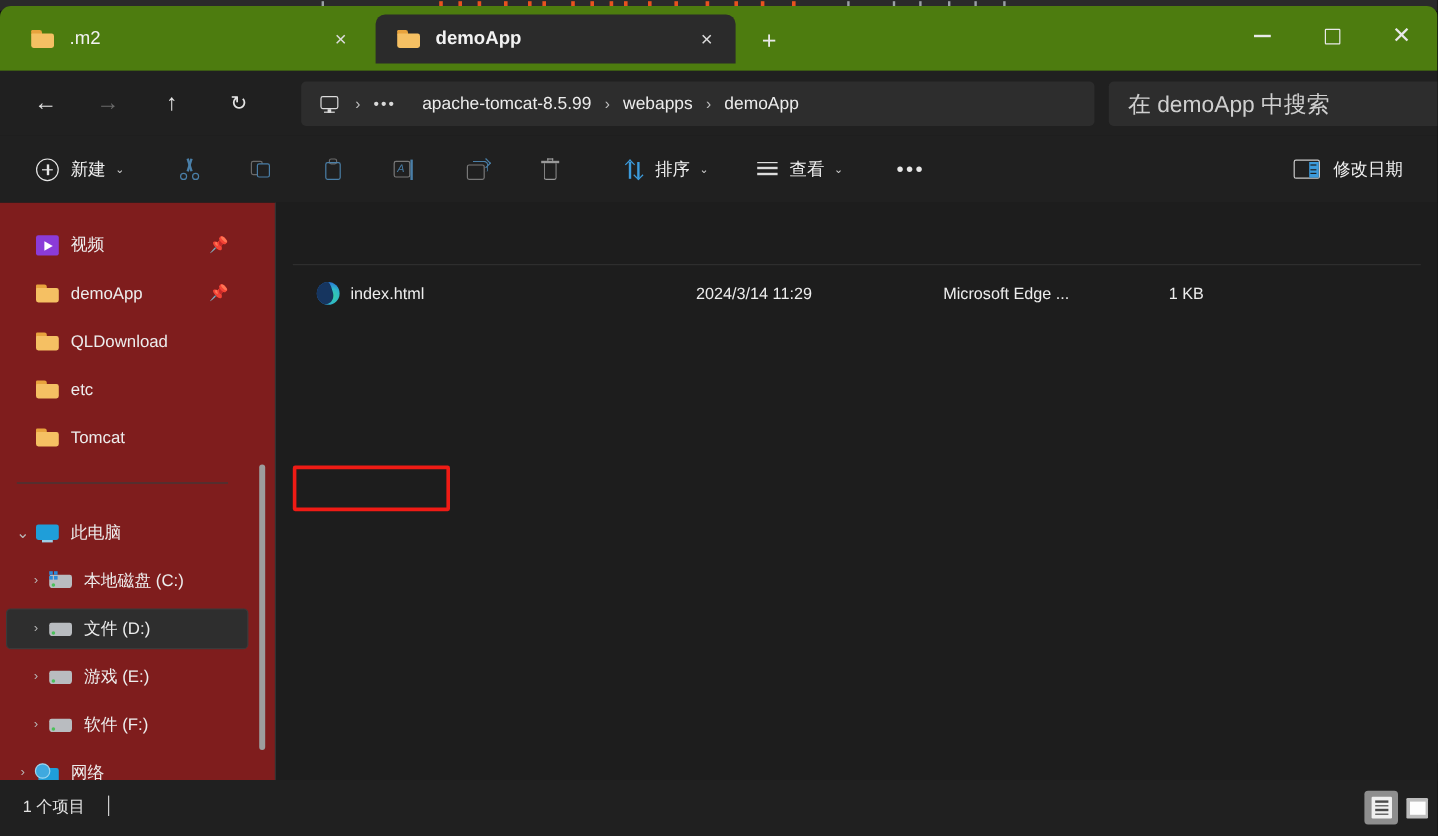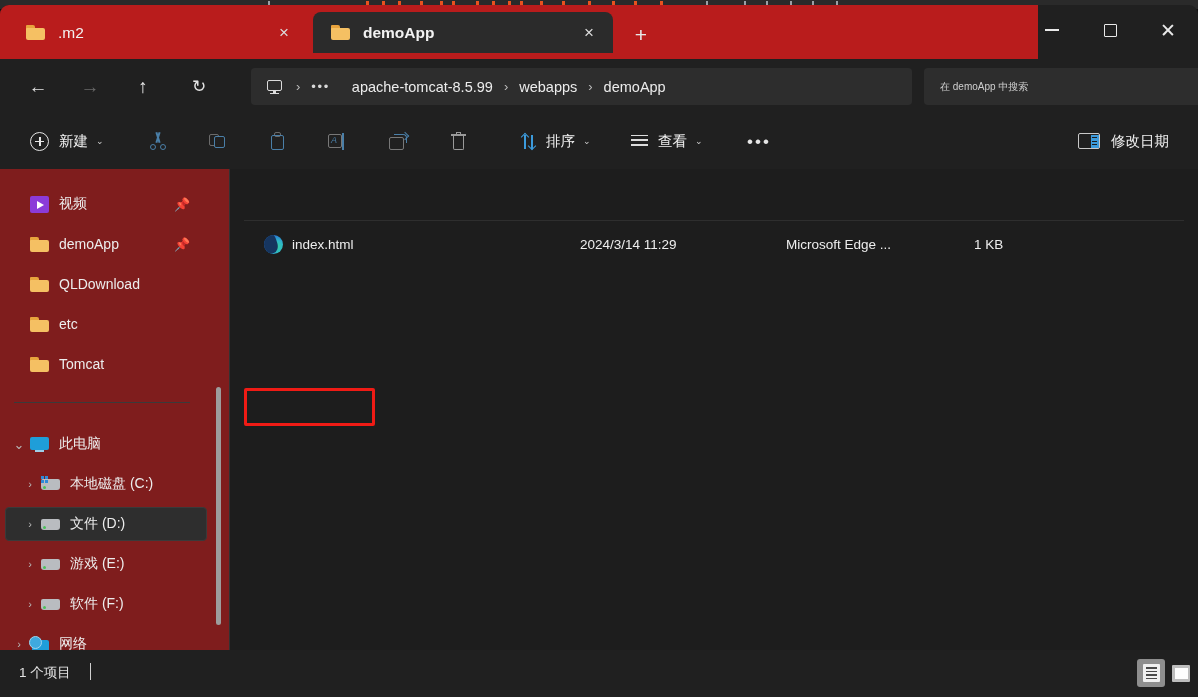--- a/index.html
+++ b/index.html
@@ -19,22 +19,22 @@
   #behind-sliver .gblip{ position:absolute; top:1px; width:2px; height:6px; background:#9aa0a6; }
 
   
   #window{
     position:absolute; left:0; top:5px; width:1198px; height:692px;
     background:#202020; border-radius:9px 9px 0 0; overflow:hidden;
   }
 
   
   #titlebar{
-    position:absolute; left:0; top:0; width:1038px; height:54px;
-    background:#b91c1c;
+    position:absolute; left:0; top:0; width:1198px; height:54px;
+    background:#4d7c0f;
   }
   .tab{
     position:absolute; top:7px; height:41px; border-radius:8px 8px 0 0;
     display:flex; align-items:center; padding:0 0 0 18px; cursor:default;
   }
   .tab.inactive{ background:transparent; }
   .tab.active{ background:#2b2b2b; }
   .tab .folder-ico{
     width:19px; height:15px; position:relative; flex:none; margin-right:13px;
   }
@@ -90,21 +90,21 @@
   .crumb-dots{ color:#d9d9d9; font-size:13px; letter-spacing:1.6px; }
   .pc-icon{ width:15px; height:14px; position:relative; margin-right:3px; flex:none; }
   .pc-icon .scr{ position:absolute; left:0; top:0; width:15px; height:11px; border:1.4px solid #dcdcdc; border-radius:2px; }
   .pc-icon .stand{ position:absolute; left:6px; top:11px; width:3px; height:3px; background:#dcdcdc; }
   .pc-icon .base{ position:absolute; left:3px; top:13px; width:9px; height:1.4px; background:#dcdcdc; }
   #searchbox{
     position:absolute; left:924px; top:9px; width:288px; height:37px;
     background:#2d2d2d; border-radius:4px; display:flex; align-items:center;
     padding-left:16px; cursor:text;
   }
-  #searchbox .ph{ font-size:10px; color:#cfcfcf; white-space:nowrap; }
+  #searchbox .ph{ font-size:19px; color:#cfcfcf; white-space:nowrap; }
 
   
   #toolbar{ position:absolute; left:0; top:108px; width:1198px; height:56px; background:#202020; }
   .tb{
     position:absolute; top:9px; height:38px; display:flex; align-items:center;
     border-radius:4px; cursor:default;
   }
   .tb-label{ font-size:14.5px; color:#f0f0f0; white-space:nowrap; }
   .chev{ font-size:9px; color:#cfcfcf; margin-left:8px; }
   .tb-sep{ position:absolute; top:131px; width:1px; height:26px; background:#3a3a3a; }

